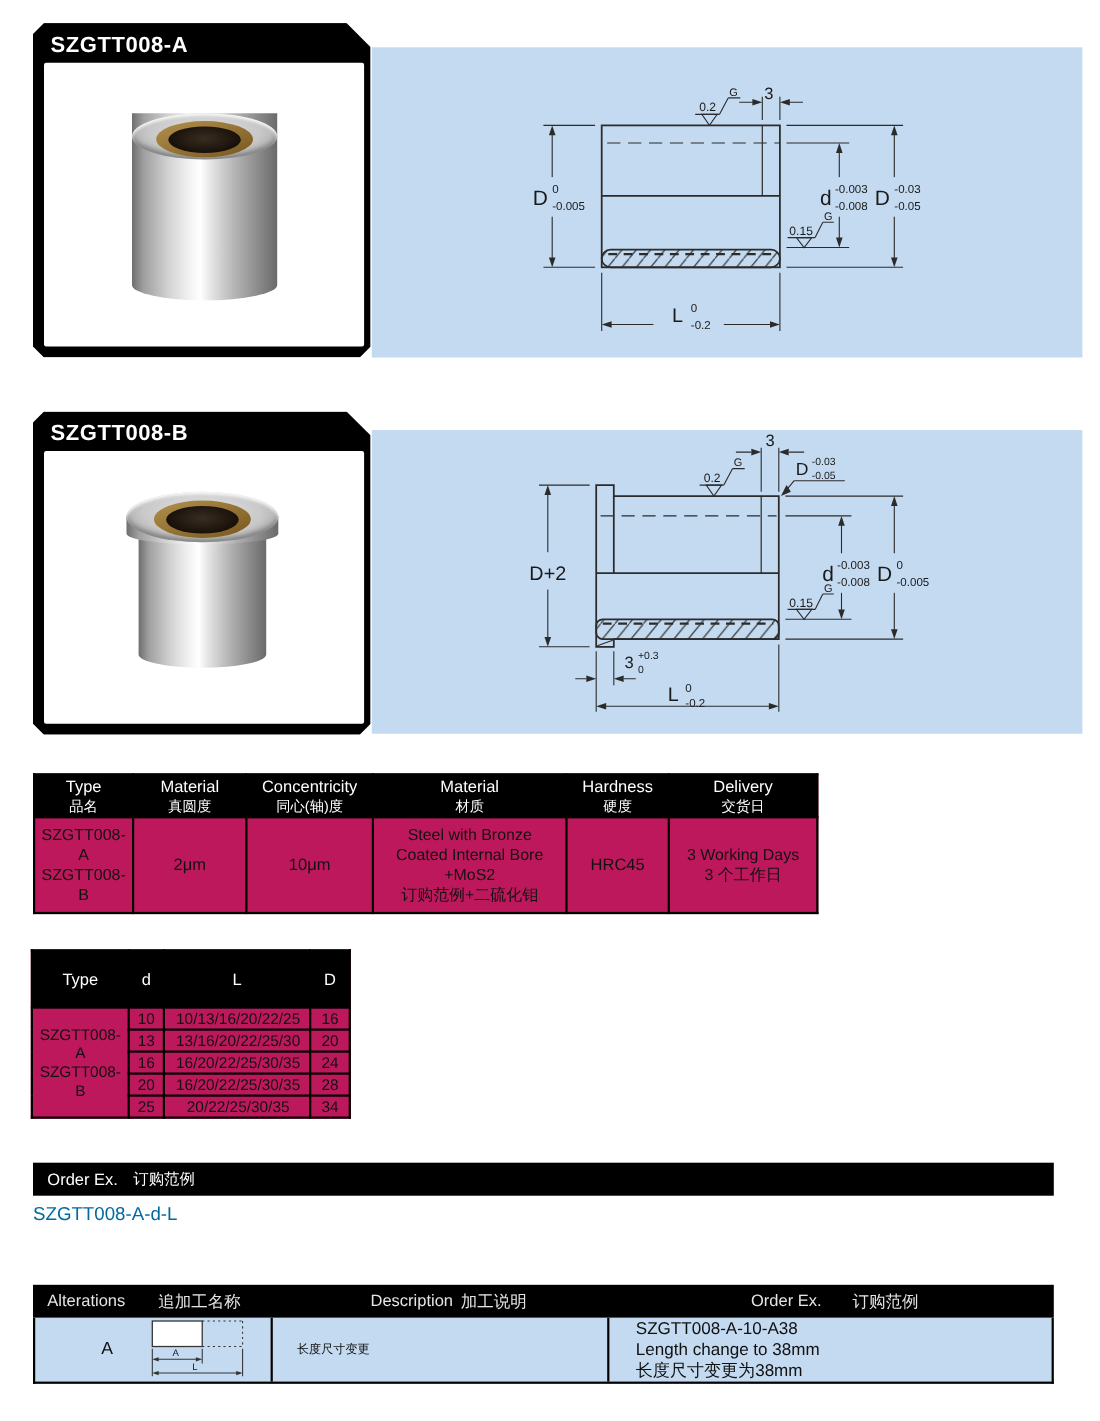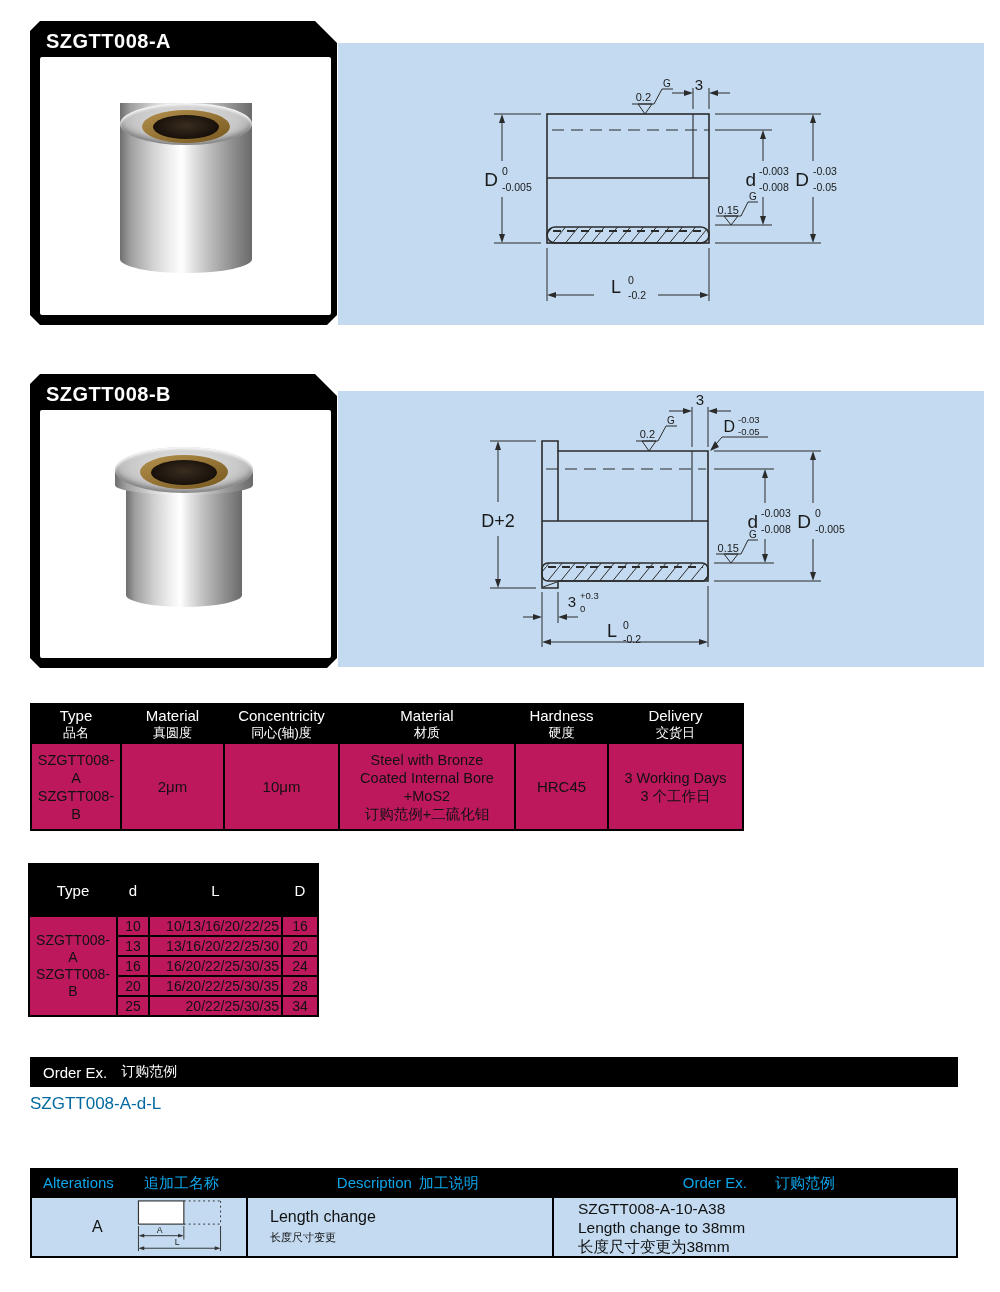--- a/index.html
+++ b/index.html
@@ -47,32 +47,32 @@
   table.ctab th{background:#000;color:#fff;font-weight:normal;padding:1px 0;}
   table.ctab th,table.ctab td{border:2px solid #000;text-align:center;vertical-align:middle;}
   .spec-table{left:30px;top:703px;width:712px;}
   .spec-table th .en{display:block;font-size:15px;line-height:19px;}
   .spec-table th .cn{display:block;font-size:13px;line-height:16px;}
   .spec-table td{height:83px;font-size:15px;}
   .spec-table td .ln{display:block;line-height:18px;font-size:14.5px;}
   .size-table{left:28px;top:863px;width:289px;}
   .size-table th{height:48px;font-size:15px;}
   .size-table td{height:18px;font-size:14px;padding:0 2px;}
-  .size-table td.lcol{text-align:right;padding-left:4px;}
+  .size-table td.lcol{text-align:center;padding-left:4px;}
   .size-table td.typecell{font-size:14px;}
   .size-table td.typecell .ln{display:block;line-height:17px;}
   
   .order-bar{position:absolute;left:30px;top:1057px;width:928px;height:30px;background:#000;
      display:flex;align-items:center;color:#fff;}
   .order-bar .en{margin-left:13px;font-size:15px;}
   .order-bar .cn{margin-left:14px;font-size:14px;}
   .order-code{position:absolute;left:30px;top:1094px;font-size:17px;color:#0369a1;}
   
   .alt-table{position:absolute;left:30px;top:1168px;width:928px;}
-  .alt-head{display:flex;height:30px;background:#000;color:#0ea5e9;align-items:center;}
+  .alt-head{display:flex;height:30px;background:#000;color:#e5e5e5;align-items:center;}
   .alt-head .c1{width:216px;display:flex;gap:30px;padding-left:13px;}
   .alt-head .c2{width:308px;display:flex;gap:7px;justify-content:center;}
   .alt-head .c3{width:404px;display:flex;gap:28px;justify-content:center;}
   .alt-head span{font-size:15px;}
   .alt-row{display:flex;height:60px;background:#C3DAF0;border:2px solid #000;border-top:none;box-sizing:border-box;}
   .alt-c{box-sizing:border-box;height:100%;}
   .alt-c1{width:216px;border-right:2px solid #000;position:relative;}
   .alt-c2{width:306px;border-right:2px solid #000;display:flex;flex-direction:column;justify-content:center;padding-left:22px;}
   .alt-c3{flex:1;display:flex;flex-direction:column;justify-content:center;padding-left:24px;}
   .alt-code{position:absolute;left:60px;top:50%;transform:translateY(-50%);font-size:16px;}
@@ -440,21 +440,20 @@
             <polygon points="5,38 11,36 11,40"></polygon>
               <polygon points="52,38 46,36 46,40"></polygon>
             <polygon points="5,51 11,49 11,53"></polygon>
               <polygon points="90,51 84,49 84,53"></polygon>
           </g>
           <text x="27" y="35" font-size="9" text-anchor="middle" fill="#1a1a1a">A</text>
           <text x="45" y="48" font-size="9" text-anchor="middle" fill="#1a1a1a">L</text>
         </svg>
       </div>
       <div class="alt-c alt-c2">
-        <span class="l1">Length change</span>
         <span class="l2">长度尺寸变更</span>
       </div>
       <div class="alt-c alt-c3">
         <span class="l">SZGTT008-A-10-A38</span>
         <span class="l">Length change to 38mm</span>
         <span class="l">长度尺寸变更为38mm</span>
       </div>
     </div>
   </div>
 

